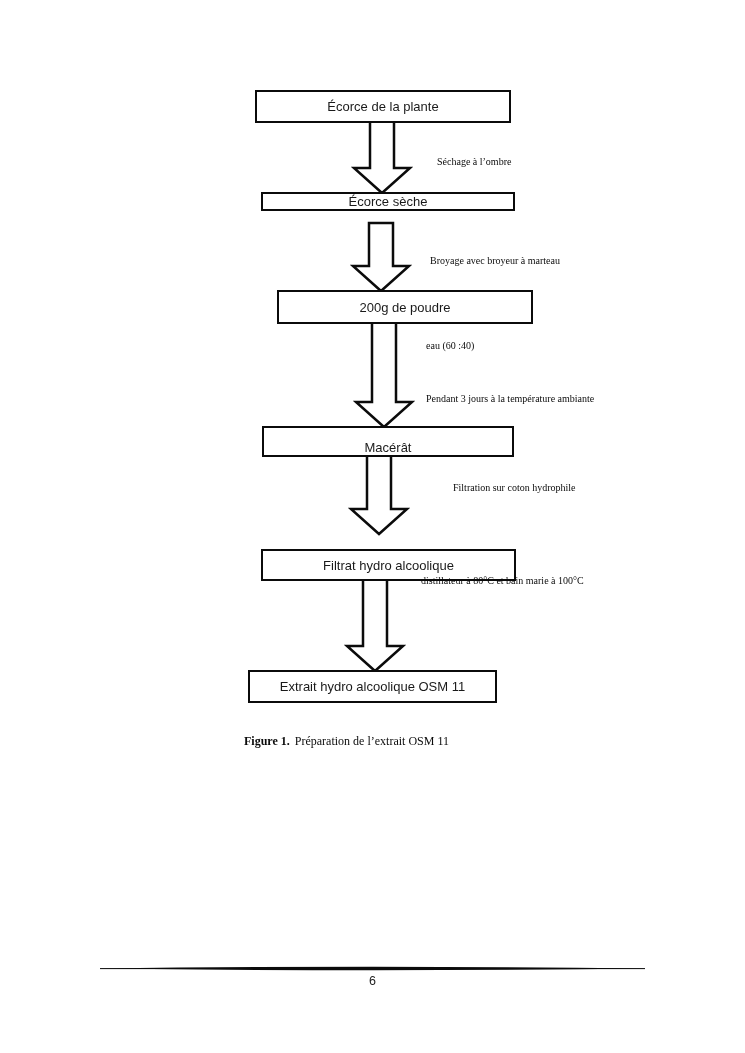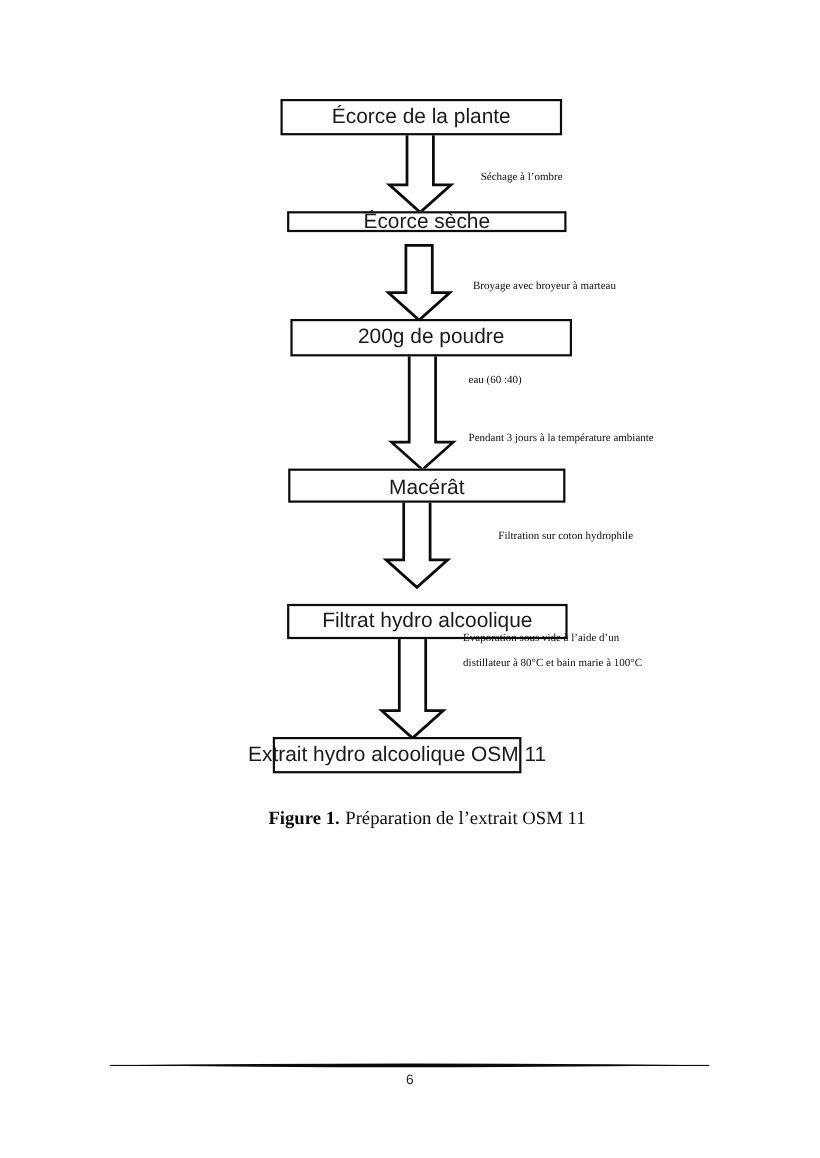--- a/index.html
+++ b/index.html
@@ -18,21 +18,21 @@
   }
   .node {
     position: absolute;
     box-sizing: border-box;
     border: 2.8px solid #0b0b0b;
     background: #ffffff;
     display: flex;
     align-items: center;
     justify-content: center;
     font-family: "Liberation Sans", "DejaVu Sans", sans-serif;
-    font-size: 19px;
+    font-size: 13px;
     color: #1a1a1a;
     z-index: 2;
     white-space: nowrap;
   }
   .arrow {
     position: absolute;
     z-index: 1;
     overflow: visible;
   }
   .step-label {
@@ -42,21 +42,21 @@
     line-height: 21.5px;
     color: #0b0b0b;
     white-space: nowrap;
     z-index: 3;
   }
   .caption {
     position: absolute;
     left: 244px;
     top: 734px;
     font-family: "Liberation Serif", "DejaVu Serif", serif;
-    font-size: 17px;
+    font-size: 12px;
     color: #0b0b0b;
     white-space: nowrap;
   }
   .caption .cap-label { font-weight: bold; }
   .caption .cap-text { margin-left: 5px; }
   .footer-rule {
     position: absolute;
     left: 100px;
     top: 966px;
     width: 545px;
@@ -79,33 +79,33 @@
 <div id="page">
 
   <div class="node" style="left:255px; top:90px;  width:256px; height:33px;">
     <span>Écorce de la plante</span>
   </div>
 
   <div class="node" style="left:261px; top:192px; width:254px; height:19px;">
     <span>Écorce sèche</span>
   </div>
 
-  <div class="node" style="left:264px; top:290px; width:256px; height:34px;">
+  <div class="node" style="left:277px; top:290px; width:256px; height:34px;">
     <span>200g de poudre</span>
   </div>
 
   <div class="node" style="left:262px; top:426px; width:252px; height:31px;align-items:flex-end;">
     <span>Macérât</span>
   </div>
 
   <div class="node" style="left:261px; top:549px; width:255px; height:32px;">
     <span>Filtrat hydro alcoolique</span>
   </div>
 
-  <div class="node" style="left:248px; top:670px; width:226px; height:33px;">
+  <div class="node" style="left:248px; top:670px; width:249px; height:33px;">
     <span>Extrait hydro alcoolique OSM 11</span>
   </div>
 
   <svg class="arrow" style="left:353px; top:120px;" width="58" height="74" viewBox="0 0 58 74">
     <polygon points="17,0 41,0 41,48 57,48 29,73 1,48 17,48" fill="#ffffff" stroke="#0b0b0b" stroke-width="2.5"></polygon>
   </svg>
 
   <svg class="arrow" style="left:352px; top:223px;" width="58" height="69" viewBox="0 0 58 69">
     <polygon points="17,0 41,0 41,43 57,43 29,68 1,43 17,43" fill="#ffffff" stroke="#0b0b0b" stroke-width="2.5"></polygon>
   </svg>
@@ -136,21 +136,20 @@
 
   <div class="step-label" style="left:426px; top:388px;">
     <span>Pendant 3 jours à la température ambiante</span>
   </div>
 
   <div class="step-label" style="left:453px; top:477px;">
     <span>Filtration sur coton hydrophile</span>
   </div>
 
   <div class="step-label" style="left:421px; top:570px;">
-    <div>Evaporation sous vide à l’aide d’un</div>
     <div>distillateur à 80°C et bain marie à 100°C</div>
   </div>
 
   <div class="caption">
     <span class="cap-label">Figure 1.</span><span class="cap-text">Préparation de l’extrait OSM 11</span>
   </div>
 
   <svg class="footer-rule" viewBox="0 0 545 6">
     <rect x="0" y="2.1" width="545" height="1" fill="#0b0b0b"></rect>
     <path d="M0,2.5 Q272.5,-0.9 545,2.5 Q272.5,6.0 0,2.5 Z" fill="#0b0b0b"></path>

